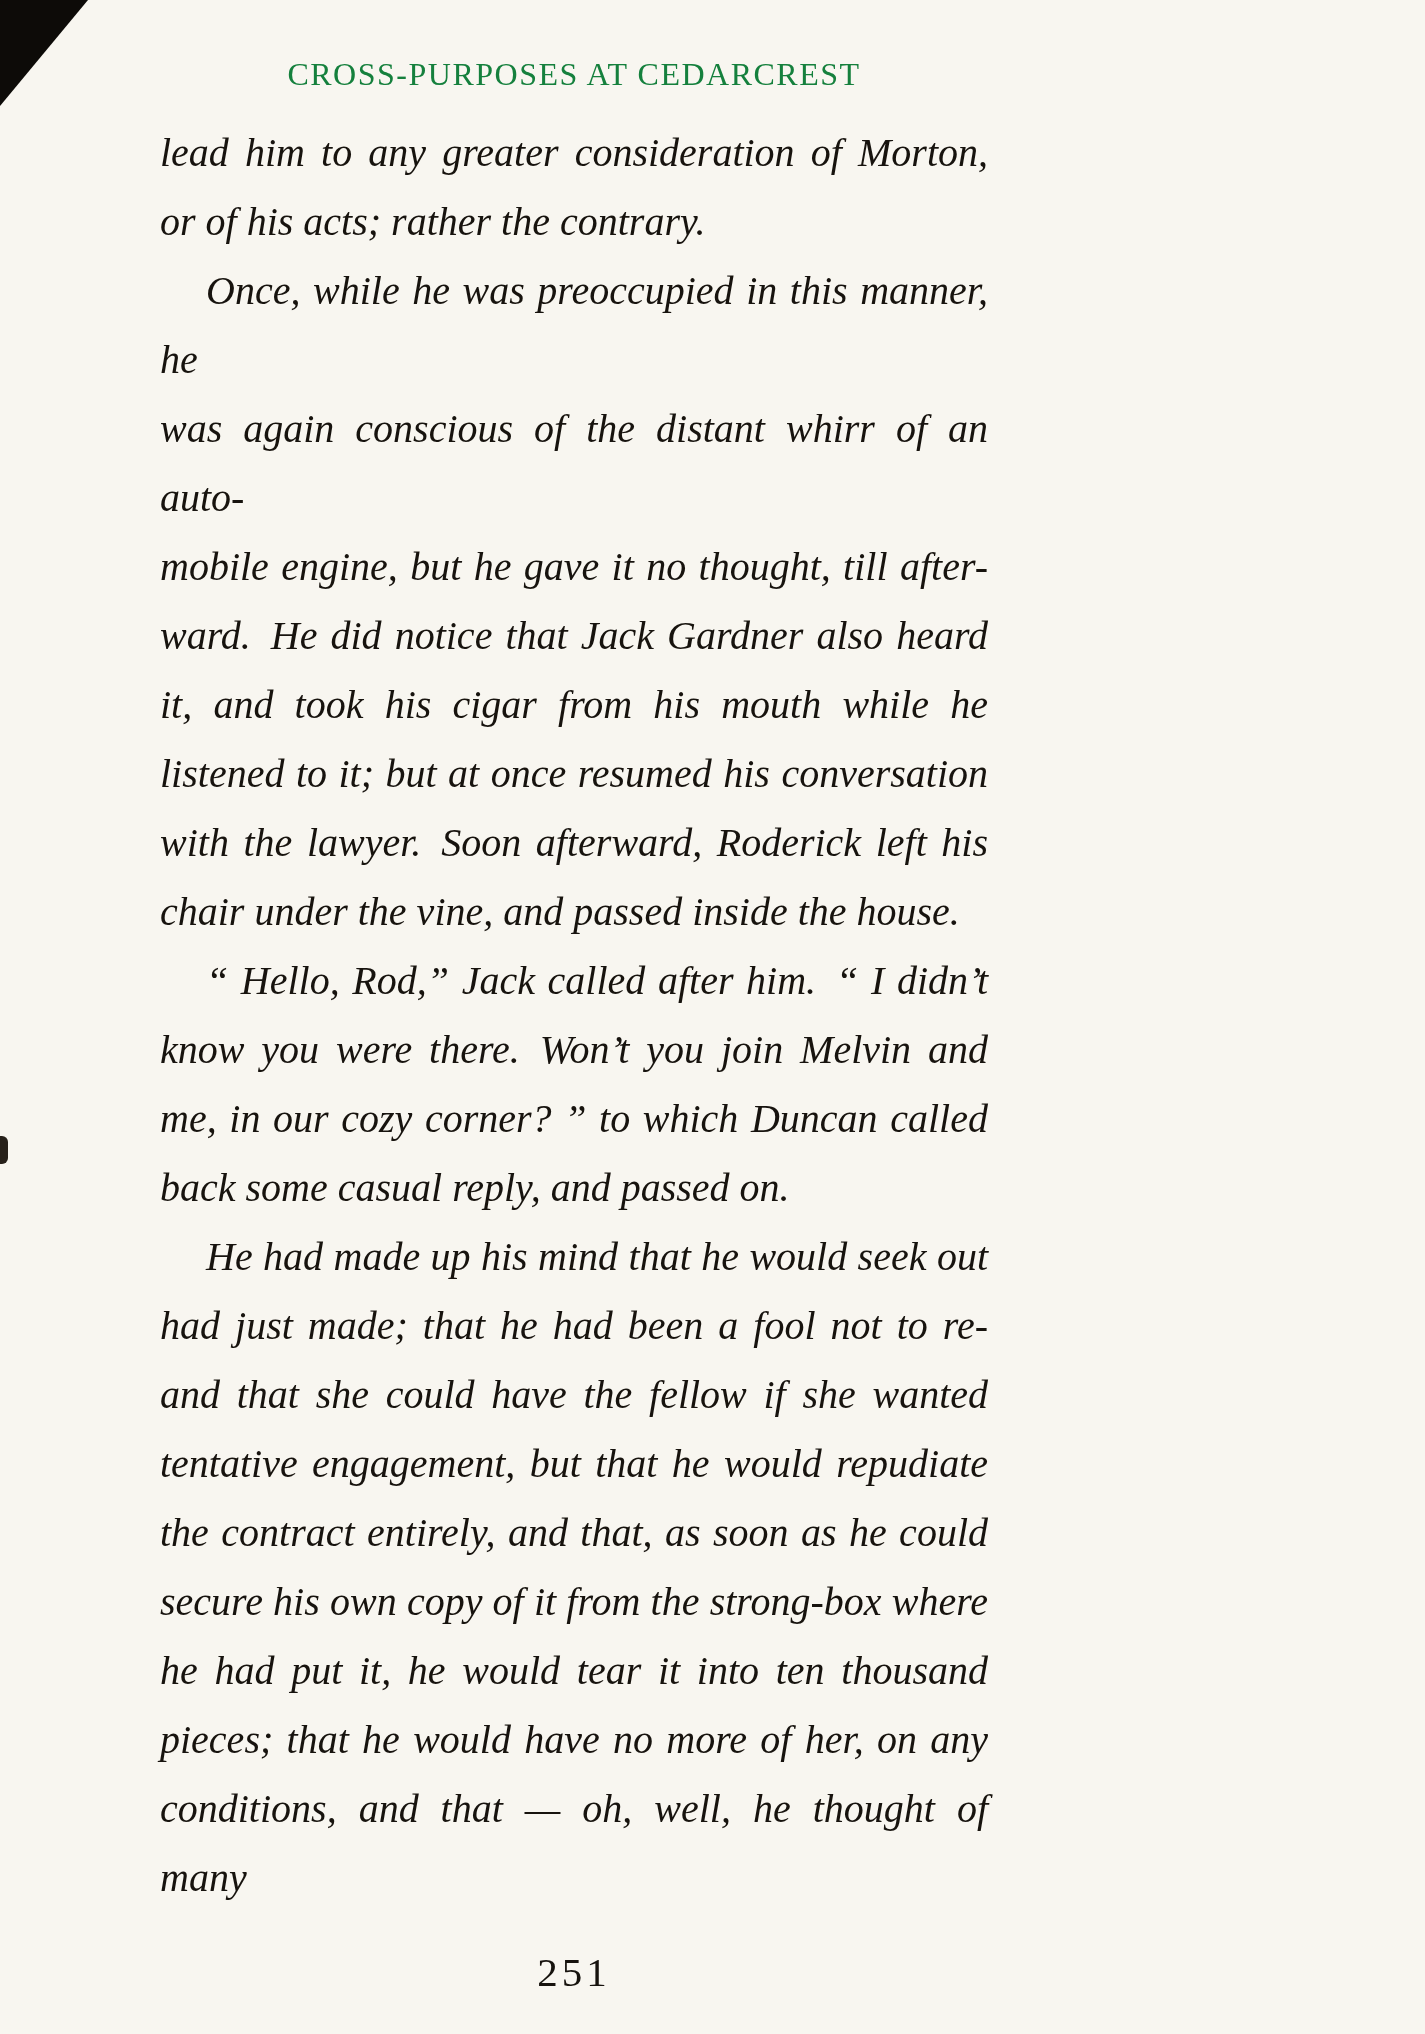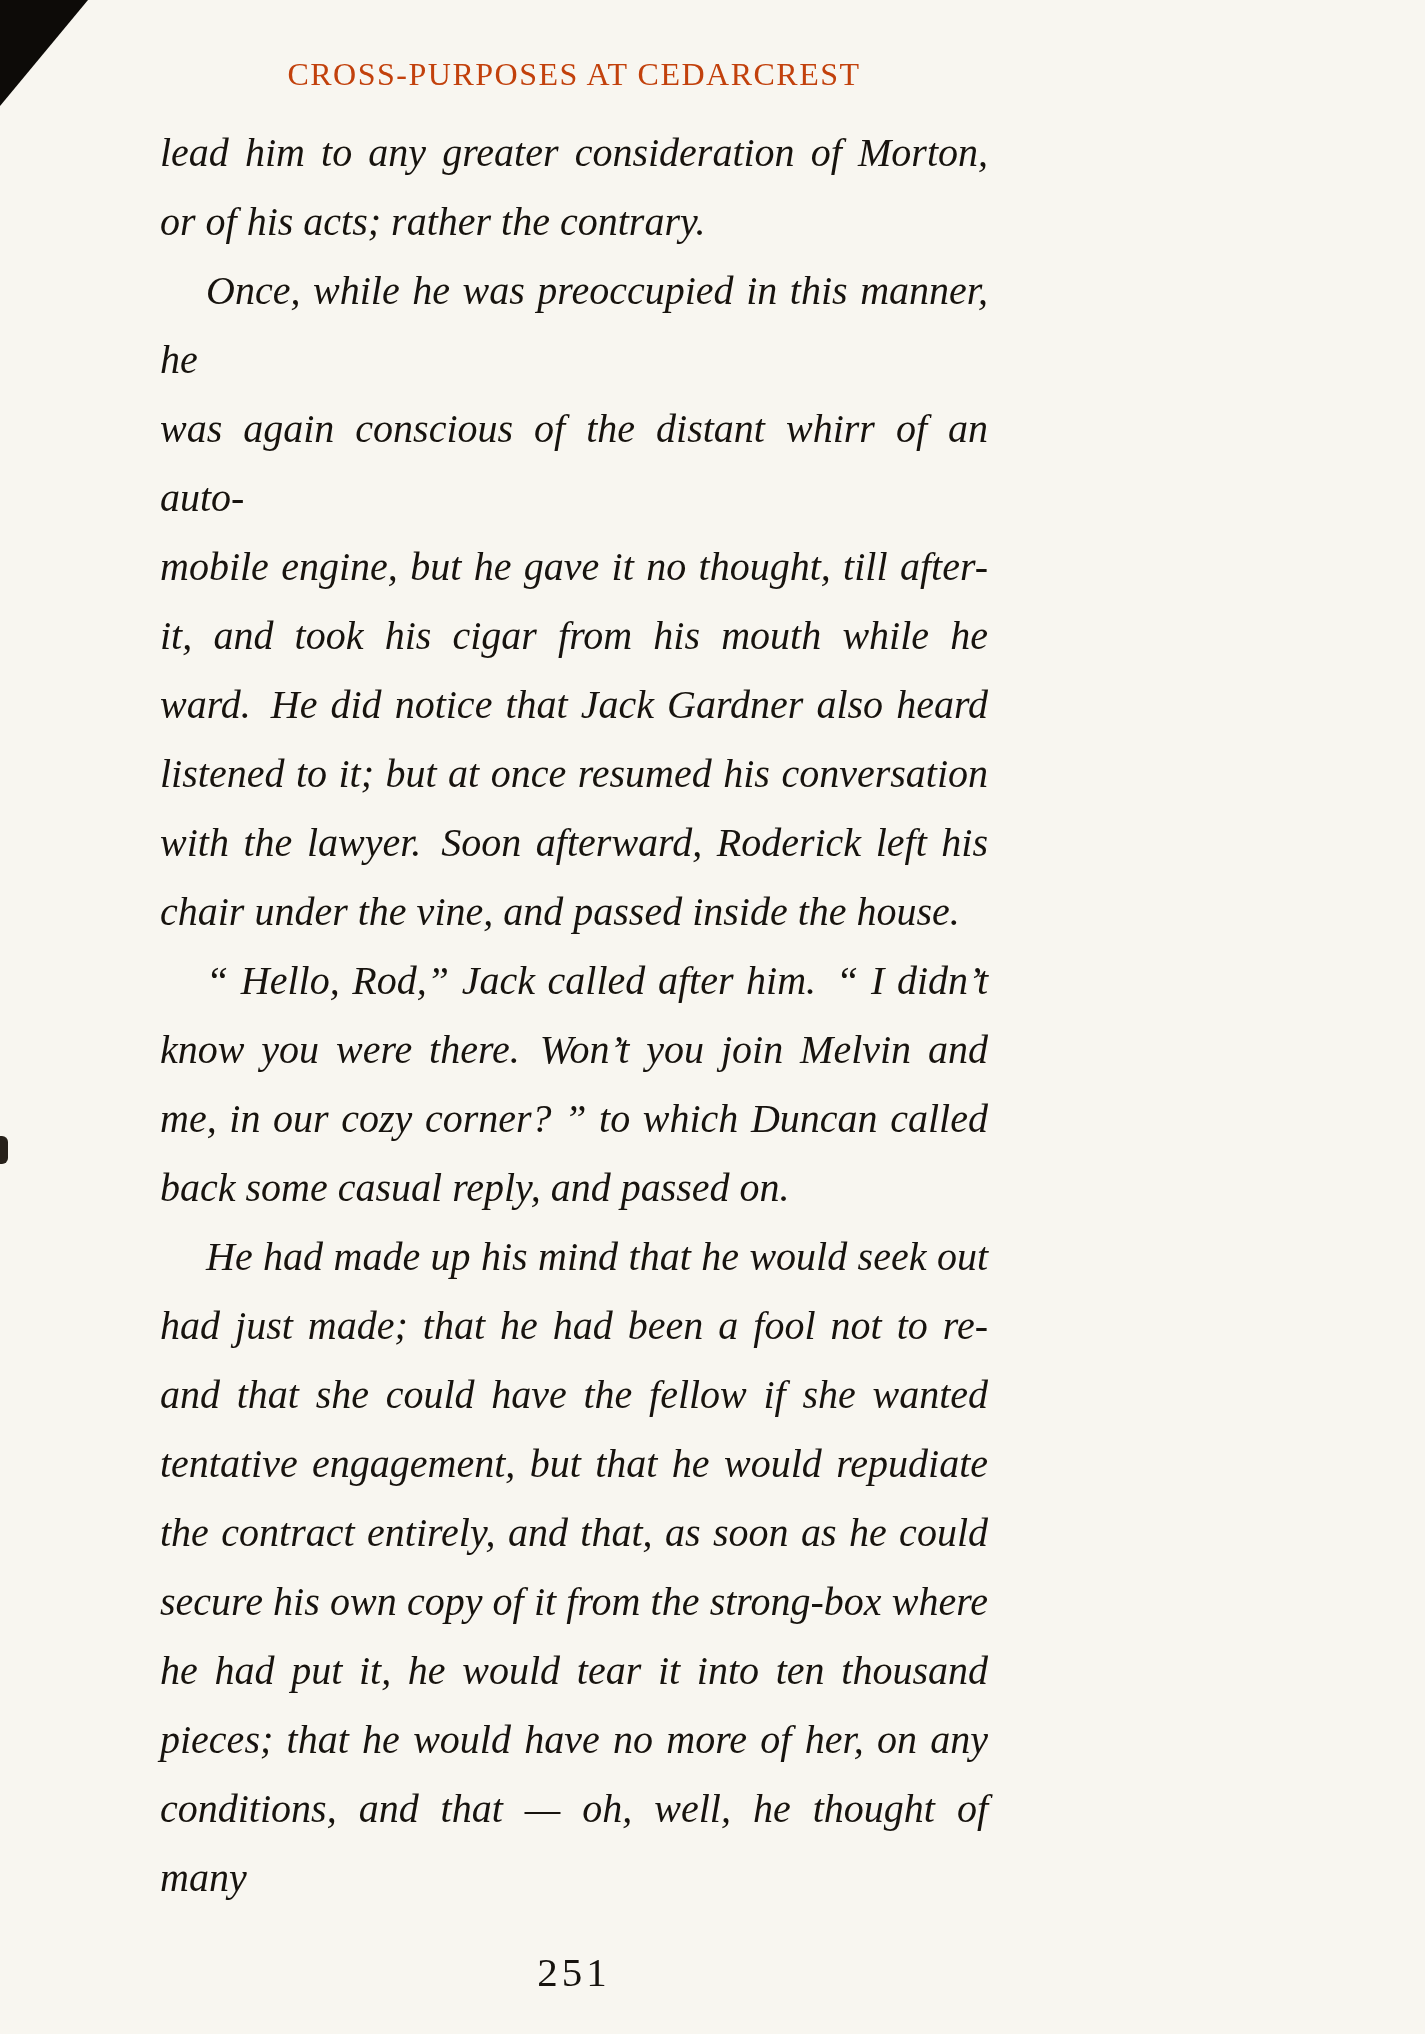--- a/index.html
+++ b/index.html
@@ -11,21 +11,21 @@
   }
   
   .artifact{position:absolute;background:#0d0b08}
   #corner-wedge{top:0;left:0;width:88px;height:106px;clip-path:polygon(0 0,100% 0,0 100%)}
   #edge-speck{top:1136px;left:0;width:8px;height:28px;border-radius:0 6px 6px 0;background:#27211a}
 
   
   #running-header{
     position:absolute;top:56px;left:160px;width:828px;
     text-align:center;font-size:32px;letter-spacing:1.5px;white-space:nowrap;
-    color:#c2410c;
+    color:#15803d;
   }
 
   
   #page-body{position:absolute;top:118px;left:160px;width:828px}
   .line{
     font-size:40px;line-height:69px;
     text-align:justify;text-align-last:justify;text-justify:inter-word;font-style:italic;
   }
   .line.end{text-align-last:left}
   .line.ind{text-indent:46px}
@@ -43,22 +43,22 @@
 <div id="edge-speck" class="artifact"></div>
 
 <div id="running-header">CROSS-PURPOSES AT CEDARCREST</div>
 
 <div id="page-body">
   <div class="line">lead him to any greater consideration of Morton,</div>
   <div class="line end">or of his acts; rather the contrary.</div>
   <div class="line ind">Once, while he was preoccupied in this manner, he</div>
   <div class="line">was again conscious of the distant whirr of an auto-</div>
   <div class="line">mobile engine, but he gave it no thought, till after-</div>
+  <div class="line">ward. He did notice that Jack Gardner also heard</div>
   <div class="line">it, and took his cigar from his mouth while he</div>
-  <div class="line">ward. He did notice that Jack Gardner also heard</div>
   <div class="line">listened to it; but at once resumed his conversation</div>
   <div class="line">with the lawyer. Soon afterward, Roderick left his</div>
   <div class="line end">chair under the vine, and passed inside the house.</div>
   <div class="line ind">“ Hello, Rod,” Jack called after him. “ I didn’t</div>
   <div class="line">know you were there. Won’t you join Melvin and</div>
   <div class="line">me, in our cozy corner? ” to which Duncan called</div>
   <div class="line end">back some casual reply, and passed on.</div>
   <div class="line ind">He had made up his mind that he would seek out</div>
   <div class="line">had just made; that he had been a fool not to re-</div>
   <div class="line">and that she could have the fellow if she wanted</div>

